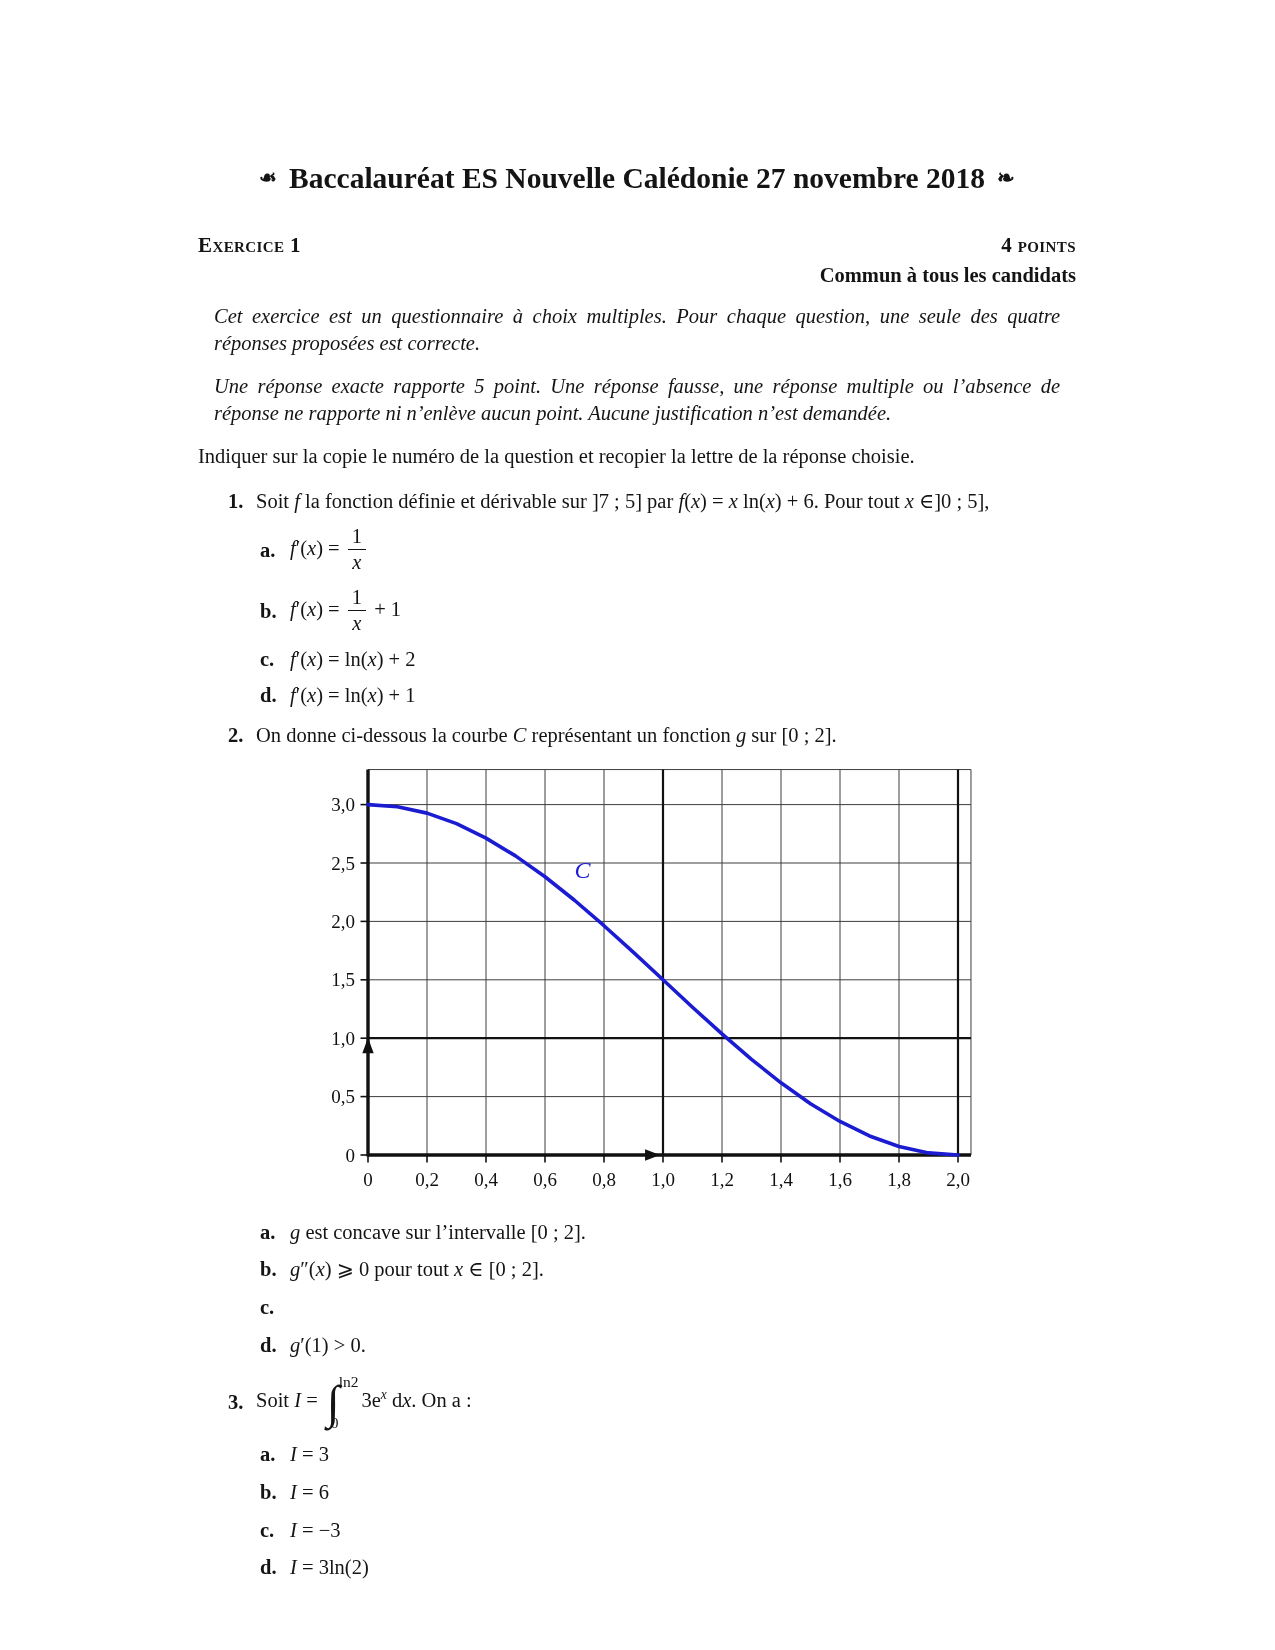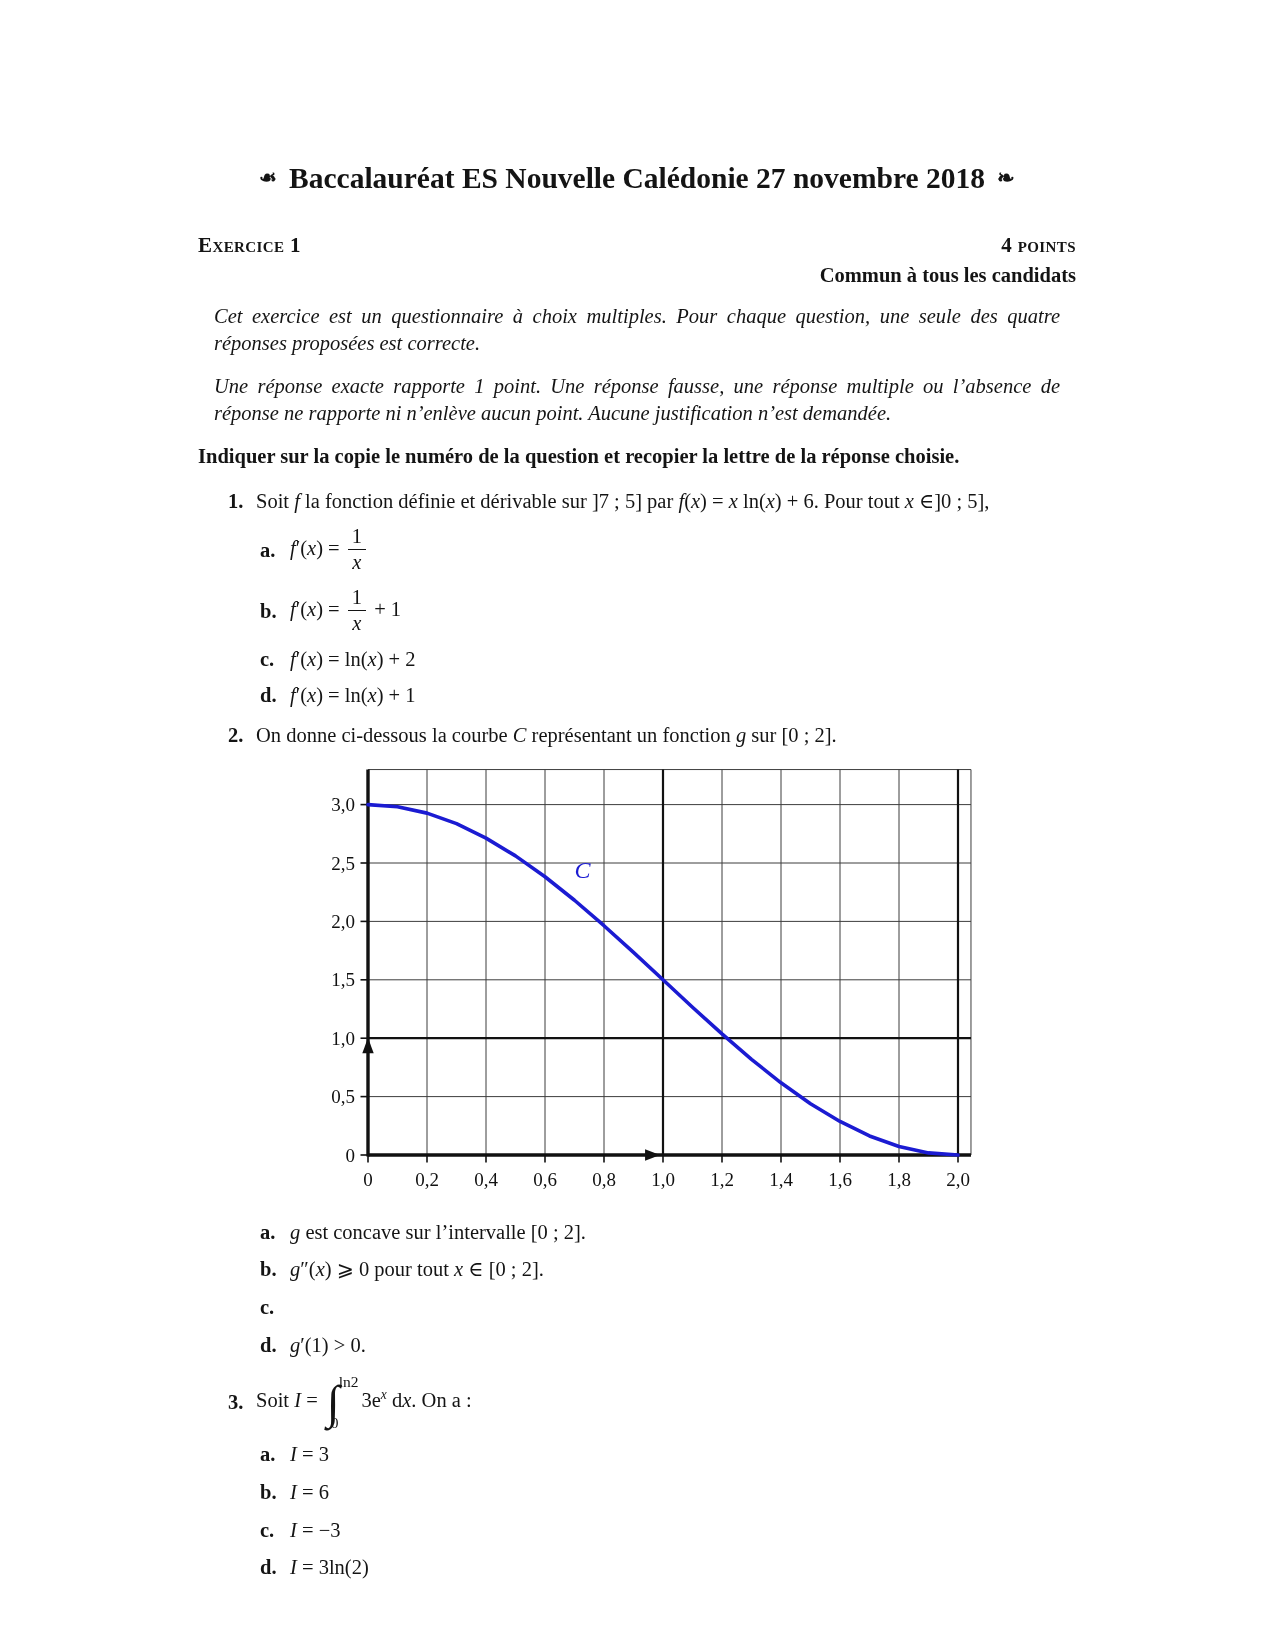--- a/index.html
+++ b/index.html
@@ -7,21 +7,21 @@
         font-family:"Liberation Serif","DejaVu Serif",serif;font-size:20.5px;overflow:hidden;}
   .content{position:absolute;left:198px;top:0;width:878px;}
   .title{margin:0;padding-top:162px;text-align:center;font-size:29.5px;font-weight:bold;}
   .orn{font-size:0.72em;vertical-align:3px;margin:0 12px;display:inline-block;}
   .orn-left{transform:scaleX(-1);}
   .exrow{display:flex;justify-content:space-between;margin-top:38px;font-weight:bold;font-size:21px;gap:48px;}
   .sc{font-variant:small-caps;letter-spacing:0.4px;}
   .subtitle{font-weight:bold;margin-top:6px;font-size:20.5px;text-align:right;}
   .intro{margin-top:16px;font-style:italic;text-align:justify;line-height:1.32;}
   .intro p{margin:16px;}
-  .instruction{font-weight:bold;margin:18px 0 0 0;}
+  .instruction{font-weight:normal;margin:18px 0 0 0;}
   .q{display:flex;margin:20px 0 0 30px;line-height:1.3;}
   .qnum{font-weight:bold;min-width:28px;}
   .q3{align-items:center;margin-top:16px;}
   .opts{margin-left:62px;}
   .opt{display:flex;align-items:center;margin:9px 0;line-height:1.3;}
   .opts2 .opt{margin:11px 0;}
   .okey{font-weight:bold;min-width:30px;}
   .mi{font-style:italic;}
   .frac{display:inline-block;vertical-align:middle;text-align:center;line-height:1.05;margin:2px 3px;}
   .frac .num{display:block;padding:0 4px 2px;}
@@ -44,21 +44,21 @@
     <h1 class="title"><span class="orn orn-left">❧</span><span>Baccalauréat ES Nouvelle Calédonie 27 novembre 2018</span><span class="orn">❧</span></h1>
 
     <div class="exrow">
       <span class="sc">Exercice 1</span>
       <span class="sc">4 points</span>
     </div>
     <div class="subtitle">Commun à tous les candidats</div>
 
     <div class="intro">
       <p>Cet exercice est un questionnaire à choix multiples. Pour chaque question, une seule des quatre réponses proposées est correcte.</p>
-      <p>Une réponse exacte rapporte 1 point. Une réponse fausse, une réponse multiple ou l’absence de réponse ne rapporte ni n’enlève aucun point. Aucune justification n’est demandée.</p>
+      <p>Une réponse exacte rapporte 5 point. Une réponse fausse, une réponse multiple ou l’absence de réponse ne rapporte ni n’enlève aucun point. Aucune justification n’est demandée.</p>
     </div>
     <p class="instruction">Indiquer sur la copie le numéro de la question et recopier la lettre de la réponse choisie.</p>
 
     <div class="q">
       <span class="qnum">1.</span>
       <span class="stem"><span>Soit </span><span class="mi">f</span><span> la fonction définie et dérivable sur ]7 ; 5] par </span><span class="mi">f</span><span>(</span><span class="mi">x</span><span>) = </span><span class="mi">x</span><span> ln(</span><span class="mi">x</span><span>) + 6. Pour tout </span><span class="mi">x</span><span> ∈]0 ; 5],</span></span>
     </div>
     <div class="opts">
       <div class="opt">
         <span class="okey">a.</span>

